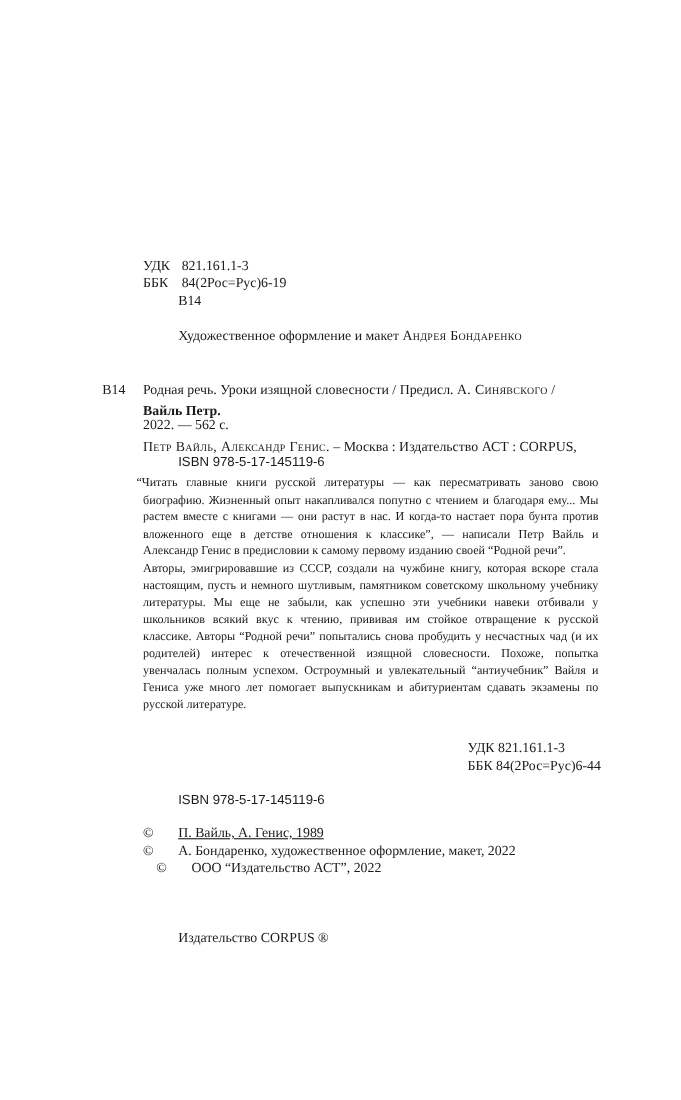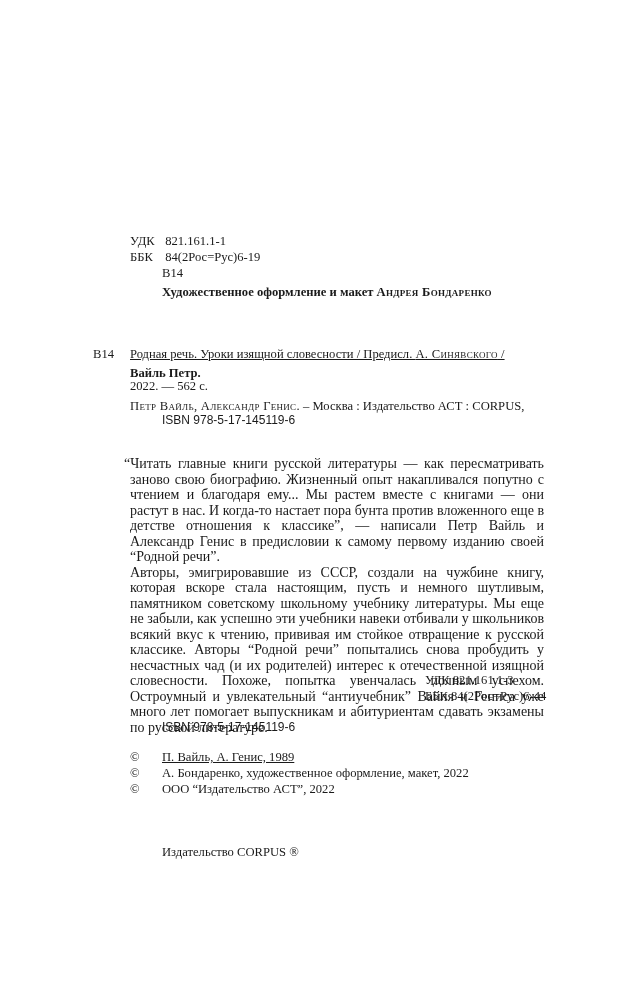--- a/index.html
+++ b/index.html
@@ -8,49 +8,48 @@
     font-family: "Liberation Serif", "DejaVu Serif", serif;
     color: #1a1a1a;
     font-size: 12.6px;
   }
   .abs { position: absolute; white-space: nowrap; line-height: 16px; }
   .label { display: inline-block; width: 32px; }
   .sc { font-variant: small-caps; letter-spacing: 0.3px; }
   .bold { font-weight: bold; }
   .body-text {
     position: absolute; left: 130px; top: 432px; width: 414px;
-    line-height: 15.5px; font-size: 14px; text-align: justify;
+    line-height: 15.5px; font-size: 11px; text-align: justify;
     white-space: normal;
-    margin-top: 24px;
   }
   .body-text p { margin: 0; }
   .body-text p.quote { text-indent: -6px; }
   .cp-row { position: absolute; left: 130px; line-height: 16px; white-space: nowrap; }
   .cp-row .sym { display: inline-block; width: 32px; }
 </style>
 </head>
 <body>
 
 <div class="abs" style="left:130px; top:233px;">
   <span class="label">УДК</span>
-  <span>821.161.1-1</span>
+  <span>821.161.1-3</span>
 </div>
 <div class="abs" style="left:130px; top:249px;">
   <span class="label">ББК</span>
   <span>84(2Рос=Рус)6-19</span>
 </div>
 <div class="abs" style="left:162px; top:265px;">В14</div>
 
-<div class="abs" style="left:162px; top:284px;font-weight:bold;">
+<div class="abs" style="left:162px; top:297px;">
   <span>Художественное оформление и макет </span><span class="sc">Андрея Бондаренко</span>
 </div>
 
 <div class="abs bold" style="left:130px; top:329px;margin-top:36px;">Вайль Петр.</div>
 <div class="abs" style="left:93px; top:346px;">В14</div>
-<div class="abs" style="left:130px; top:346px;text-decoration:underline;">
+<div class="abs" style="left:130px; top:346px;">
   <span>Родная речь. Уроки изящной словесности / Предисл. </span><span class="sc">А. Синявского</span><span> /</span>
 </div>
 <div class="abs" style="left:130px; top:362px;margin-top:36px;">
   <span class="sc">Петр Вайль, Александр Генис.</span><span> – Москва : Издательство АСТ : CORPUS,</span>
 </div>
 <div class="abs" style="left:130px; top:378px;">2022. — 562 с.</div>
 
 <div class="abs" style="left:162px; top:412px; font-family:'Liberation Sans', sans-serif; font-size:12px;">ISBN 978-5-17-145119-6</div>
 
 <div class="body-text">
@@ -62,18 +61,18 @@
 <div class="abs" style="left:425px; top:688px;">ББК 84(2Рос=Рус)6-44</div>
 
 <div class="abs" style="left:162px; top:719px; font-family:'Liberation Sans', sans-serif; font-size:12px;">ISBN 978-5-17-145119-6</div>
 
 <div class="cp-row" style="top:749px;text-decoration:underline;">
   <span class="sym">©</span><span>П. Вайль, А. Генис, 1989</span>
 </div>
 <div class="cp-row" style="top:765px;">
   <span class="sym">©</span><span>А. Бондаренко, художественное оформление, макет, 2022</span>
 </div>
-<div class="cp-row" style="top:781px;">
+<div class="cp-row" style="top:781px;margin-left:12px;">
   <span class="sym">©</span><span>ООО “Издательство АСТ”, 2022</span>
 </div>
 <div class="cp-row" style="top:797px;margin-top:47px;">
   <span class="sym"></span><span>Издательство CORPUS ®</span>
 </div>
 
 </body></html>

